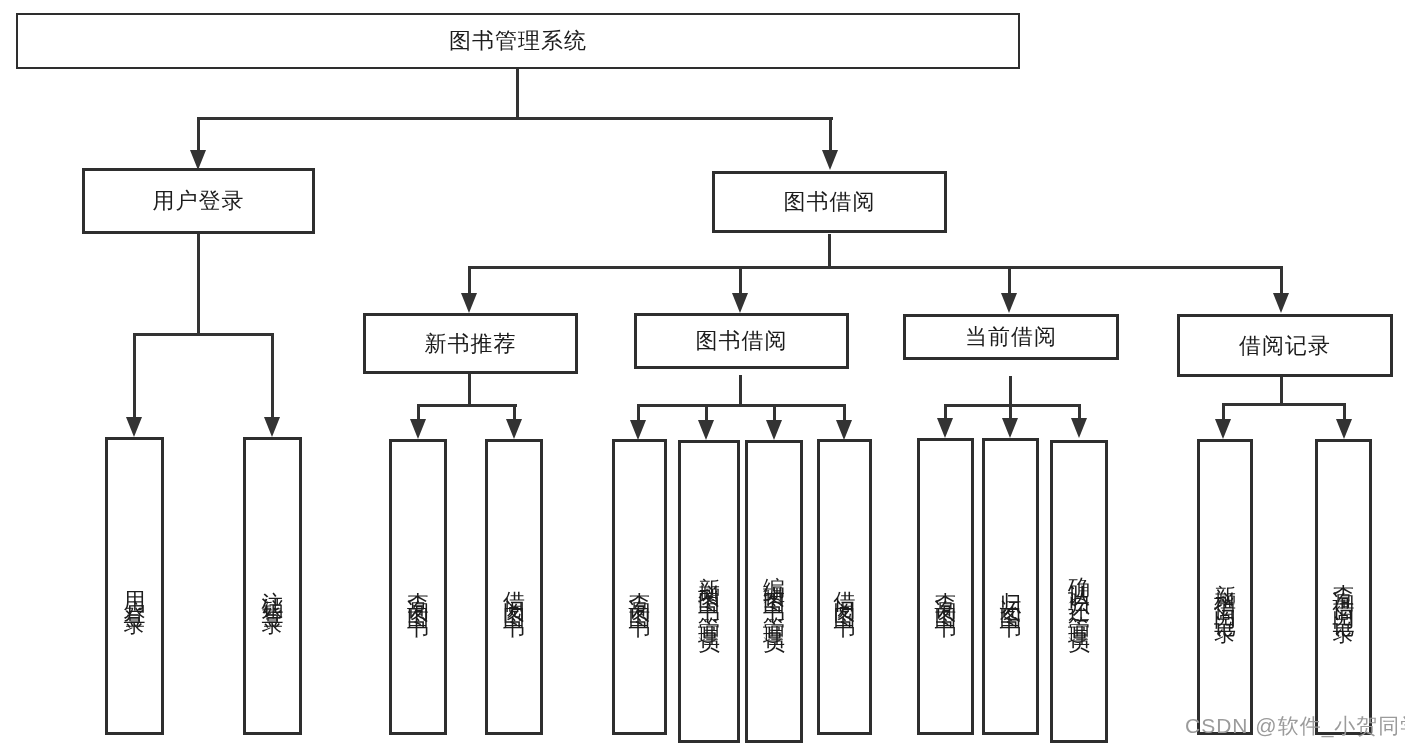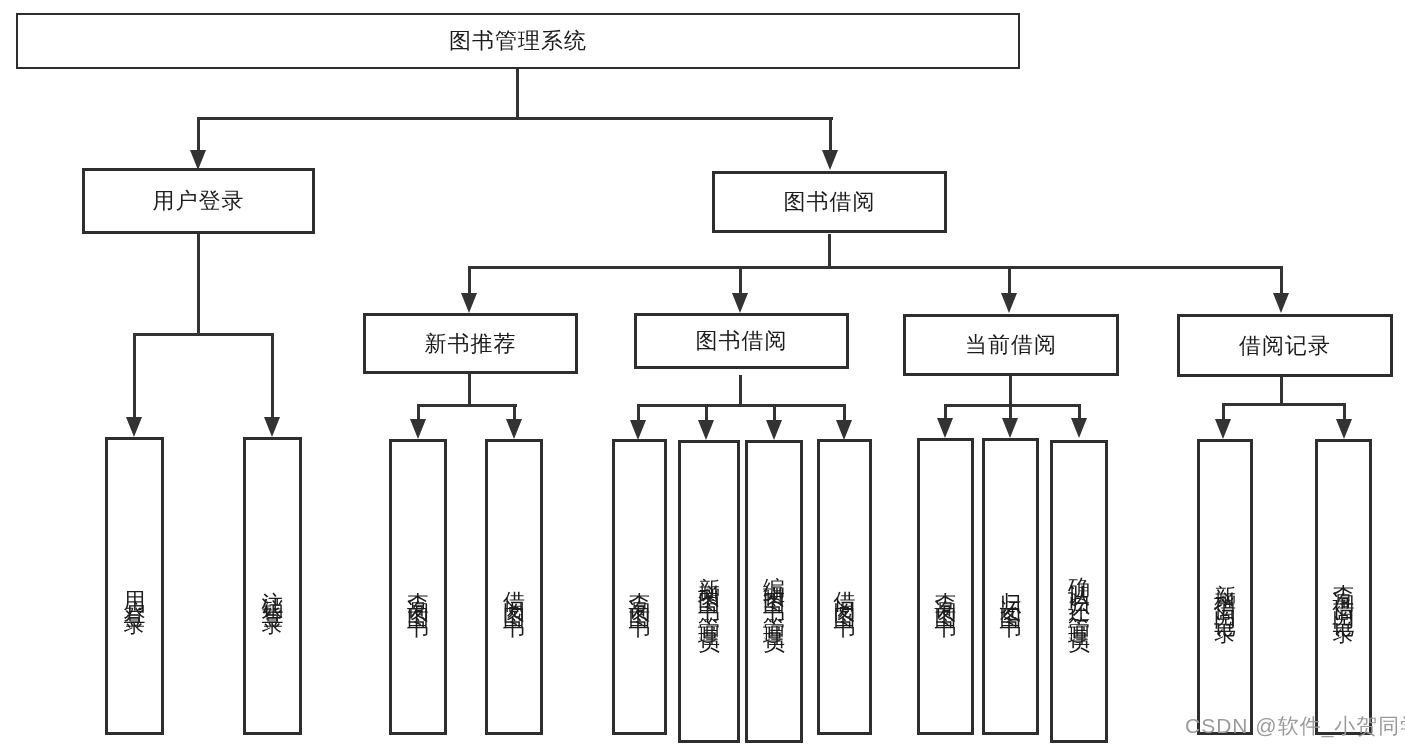--- a/index.html
+++ b/index.html
@@ -78,21 +78,21 @@
   <div class="ah" style="left:461px;top:293px;"></div>
   <div class="vline" style="left:739px;top:266px;height:28px;"></div>
   <div class="ah" style="left:732px;top:293px;"></div>
   <div class="vline" style="left:1008px;top:266px;height:28px;"></div>
   <div class="ah" style="left:1001px;top:293px;"></div>
   <div class="vline" style="left:1280px;top:266px;height:28px;"></div>
   <div class="ah" style="left:1273px;top:293px;"></div>
 
   <div class="box" style="left:363px;top:313px;width:215px;height:61px;">新书推荐</div>
   <div class="box" style="left:634px;top:313px;width:215px;height:56px;">图书借阅</div>
-  <div class="box" style="left:903px;top:314px;width:216px;height:62px;">当前借阅</div>
+  <div class="box" style="left:903px;top:314px;width:216px;height:46px;">当前借阅</div>
   <div class="box" style="left:1177px;top:314px;width:216px;height:63px;">借阅记录</div>
 
   <div class="vline" style="left:468px;top:374px;height:32px;"></div>
   <div class="hline" style="left:417px;top:404px;width:100px;"></div>
   <div class="vline" style="left:417px;top:404px;height:16px;"></div>
   <div class="ah" style="left:410px;top:419px;"></div>
   <div class="vline" style="left:513px;top:404px;height:16px;"></div>
   <div class="ah" style="left:506px;top:419px;"></div>
 
   <div class="vline" style="left:739px;top:375px;height:32px;"></div>

